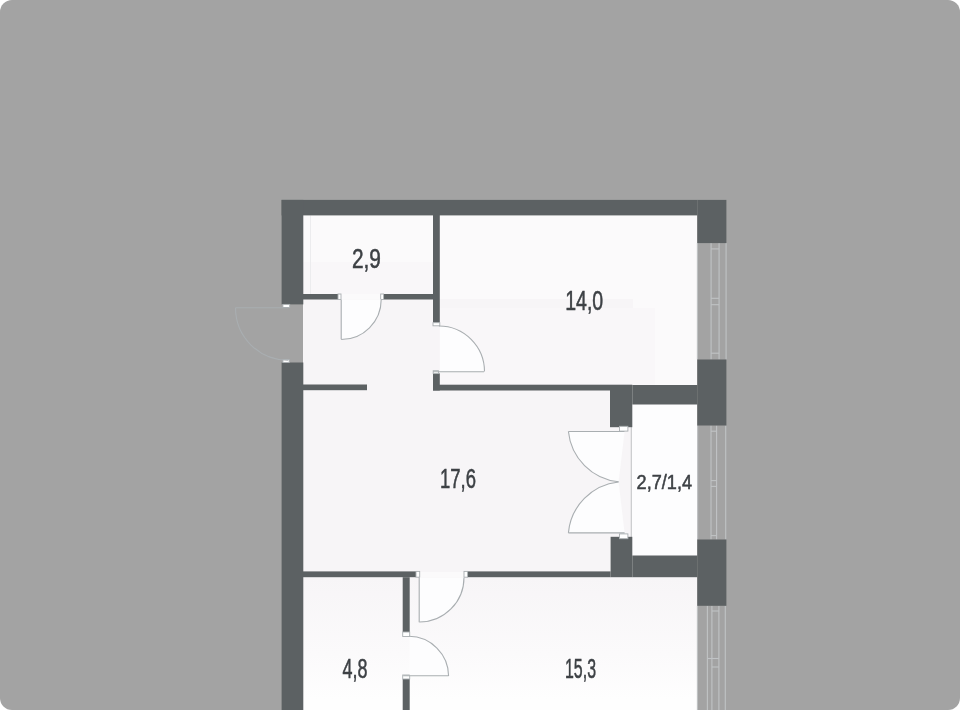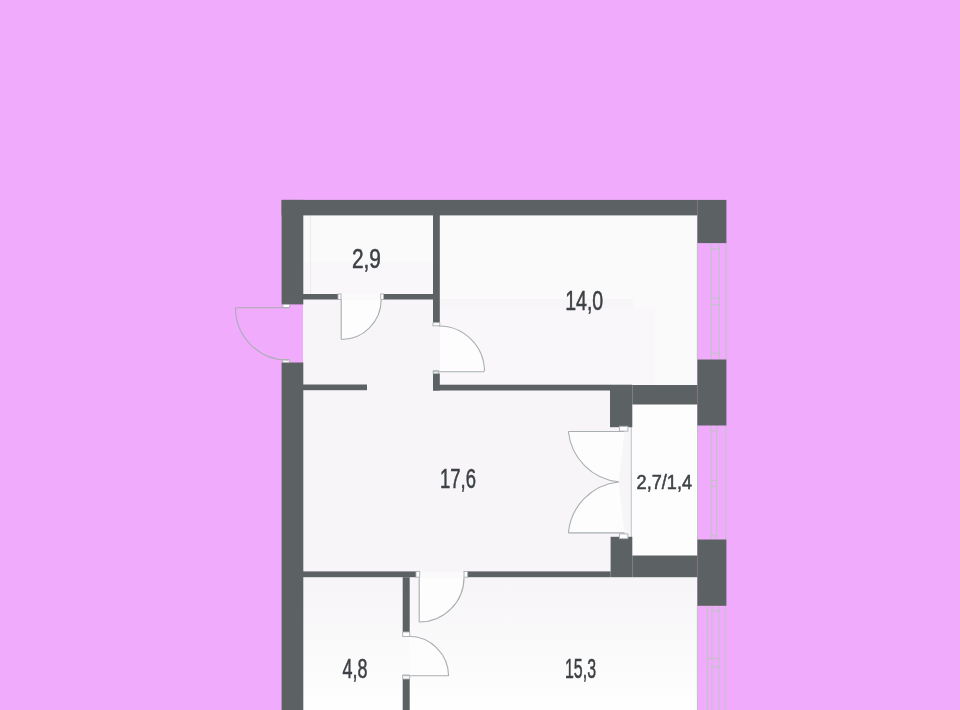--- a/index.html
+++ b/index.html
@@ -1,16 +1,16 @@
 <!DOCTYPE html>
 <html><head>
 <meta charset="utf-8">
 <style>
   html,body{margin:0;padding:0;background:#ffffff;}
-  .page{position:relative;width:960px;height:710px;background:#f0abfc;overflow:hidden;}
+  .page{position:relative;width:960px;height:710px;background:#a3a3a3;overflow:hidden;border-radius:12px;}
   svg{display:block;}
   text{font-family:"Liberation Sans", sans-serif;fill:#3d4145;stroke:#3d4145;stroke-width:0.55px;}
 </style>
 </head>
 <body>
 <div class="page">
 <svg width="960" height="710" viewBox="0 0 960 710">
 
   <rect x="303" y="215" width="394" height="495" fill="#fbfafb"></rect>
 

